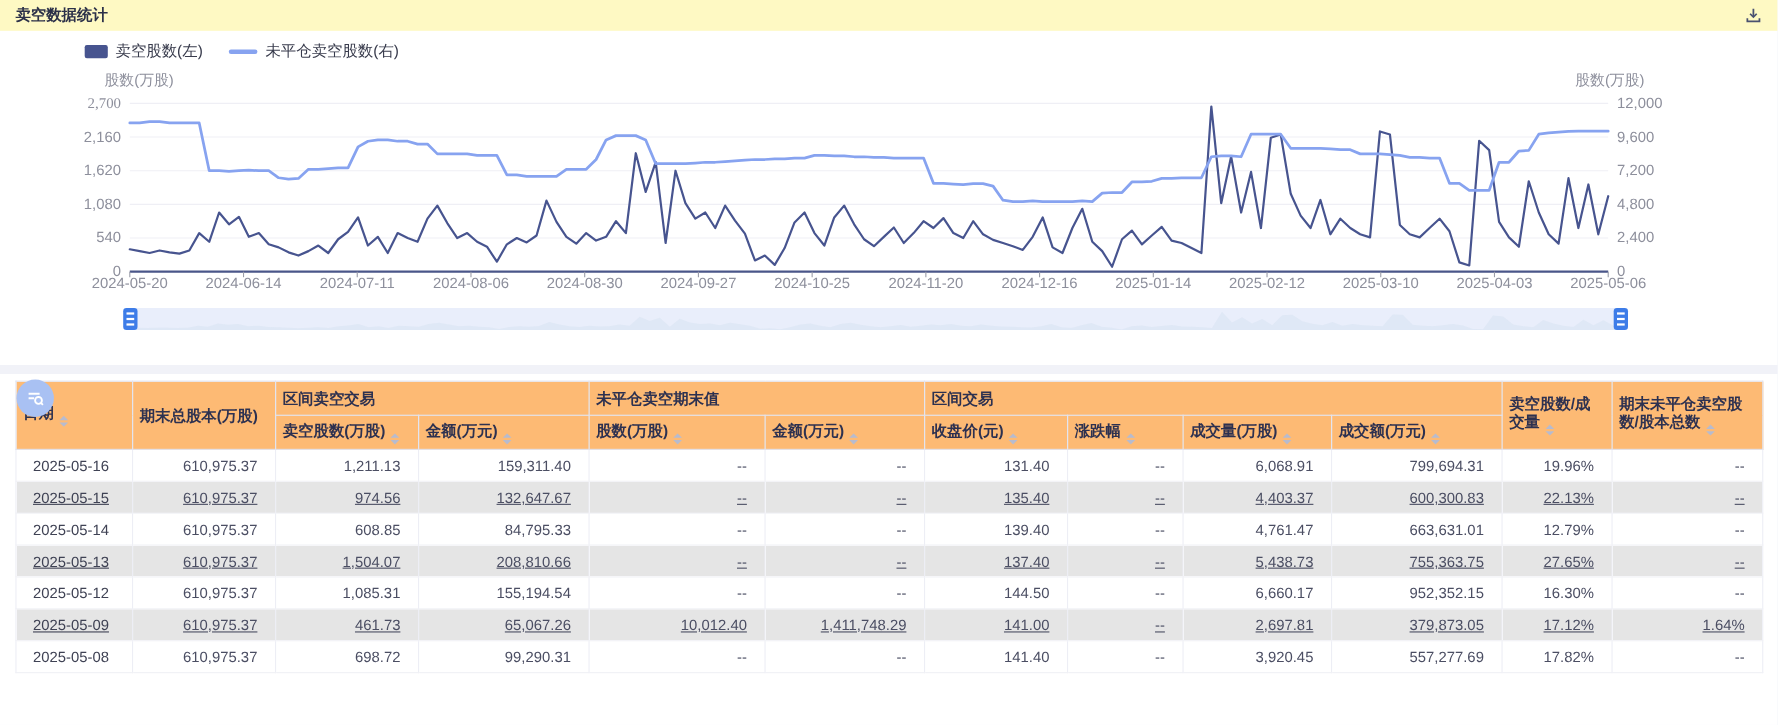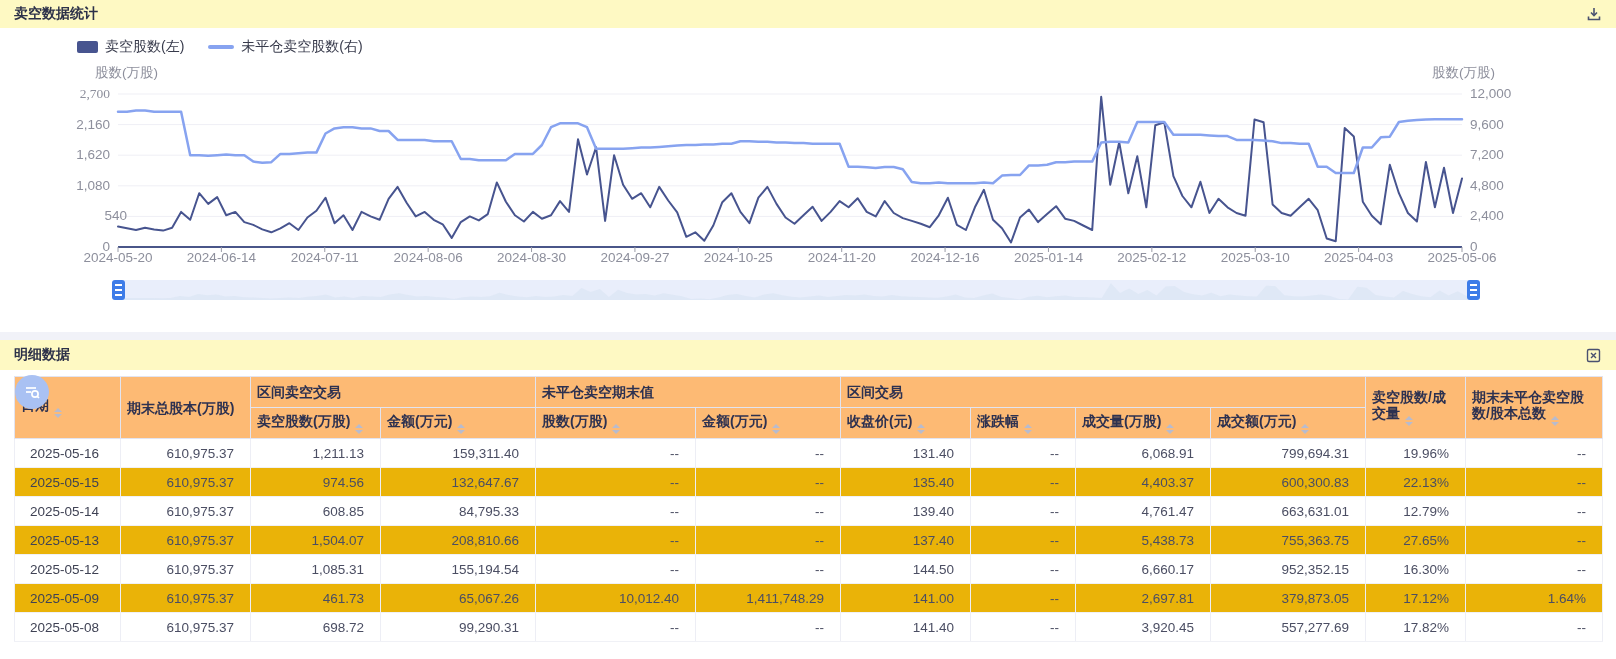--- a/index.html
+++ b/index.html
@@ -65,21 +65,21 @@
   .caret b { display:block; width:0; height:0; border-left:4px solid transparent; border-right:4px solid transparent; }
   .caret b.up   { border-bottom:4px solid #b7bbce; margin-bottom:2px; }
   .caret b.down { border-top:4px solid #b7bbce; }
   tbody td {
     height:29px; font-size:13.5px; color:#4b4e63;
     border-right:1px solid #edeef5; border-bottom:1px solid #f0f1f6;
     padding:0 16px 0 6px; white-space:nowrap; overflow:hidden;
   }
   tbody td.td-num { text-align:right; }
   tbody td.td-date { text-align:left; padding-left:15px; color:#3f4254; }
-  tbody tr.stripe td { background:#eab308; }
+  tbody tr.stripe td { background:#e5e5e5;text-decoration:underline; }
   tbody td:first-child { border-left:1px solid #edeef5; }
 </style>
 </head>
 <body>
 
 <div class="panel panel-chart">
   <div class="bar">
     <span class="bar-title">卖空数据统计</span>
     <span class="icon-btn">
       <svg width="16" height="16" viewBox="0 0 16 16" fill="none" stroke="#4a5170" stroke-width="1.6">
@@ -121,21 +121,21 @@
         <line x1="930.4615384615385" y1="153" x2="930.4615384615385" y2="158" stroke="#9a9ca8" stroke-width="1"></line>
         <line x1="1033.8461538461538" y1="153" x2="1033.8461538461538" y2="158" stroke="#9a9ca8" stroke-width="1"></line>
         <line x1="1137.2307692307693" y1="153" x2="1137.2307692307693" y2="158" stroke="#9a9ca8" stroke-width="1"></line>
         <line x1="1240.6153846153848" y1="153" x2="1240.6153846153848" y2="158" stroke="#9a9ca8" stroke-width="1"></line>
         <line x1="1344" y1="153" x2="1344" y2="158" stroke="#9a9ca8" stroke-width="1"></line>
         <polyline points="0.0,132.6 9.0,134.3 18.0,136.0 27.1,133.7 36.1,135.4 45.1,136.6 54.1,133.7 63.1,117.9 72.2,125.8 81.2,99.2 90.2,109.9 99.2,103.1 108.2,121.3 117.3,117.9 126.3,128.1 135.3,130.9 144.3,135.4 153.3,138.3 162.4,134.3 171.4,129.2 180.4,136.0 189.4,123.5 198.4,116.7 207.5,103.7 216.5,129.2 225.5,121.3 234.5,136.0 243.5,117.9 252.6,122.4 261.6,125.8 270.6,104.8 279.6,92.9 288.6,108.8 297.7,122.4 306.7,117.9 315.7,125.8 324.7,130.3 333.7,143.9 342.8,128.1 351.8,122.4 360.8,126.4 369.8,120.1 378.8,88.4 387.9,107.7 396.9,121.3 405.9,127.5 414.9,117.9 423.9,124.7 433.0,121.3 442.0,107.1 451.0,117.9 460.0,45.3 469.0,80.5 478.1,53.3 487.1,126.9 496.1,61.2 505.1,90.7 514.1,104.8 523.2,99.2 532.2,113.3 541.2,92.9 550.2,106.5 559.2,118.4 568.3,142.8 577.3,138.3 586.3,146.8 595.3,131.5 604.3,108.2 613.4,99.2 622.4,117.9 631.4,129.2 640.4,103.7 649.4,92.9 658.5,109.9 667.5,123.5 676.5,129.8 685.5,121.3 694.6,112.8 703.6,126.9 712.6,117.9 721.6,107.1 730.6,113.3 739.7,104.3 748.7,117.9 757.7,122.4 766.7,107.1 775.7,119.0 784.8,124.1 793.8,126.9 802.8,129.8 811.8,133.2 820.8,121.3 829.9,103.7 838.9,130.9 847.9,136.0 856.9,113.3 865.9,95.8 875.0,125.8 884.0,134.3 893.0,148.5 902.0,123.5 911.0,115.6 920.1,128.1 929.1,120.1 938.1,112.2 947.1,124.7 956.1,126.9 965.2,131.5 974.2,136.0 983.2,2.8 992.2,90.7 1001.2,48.2 1010.3,99.2 1019.3,62.3 1028.3,113.3 1037.3,31.2 1046.3,28.3 1055.4,82.2 1064.4,102.0 1073.4,113.3 1082.4,87.8 1091.4,119.0 1100.5,104.8 1109.5,113.3 1118.5,119.0 1127.5,121.8 1136.5,25.5 1145.6,28.3 1154.6,110.5 1163.6,119.0 1172.6,121.8 1181.6,113.3 1190.7,104.8 1199.7,116.2 1208.7,144.5 1217.7,147.3 1226.7,34.0 1235.8,42.5 1244.8,107.7 1253.8,121.8 1262.8,130.3 1271.8,70.8 1280.9,99.2 1289.9,119.0 1298.9,127.5 1307.9,68.0 1316.9,113.3 1326.0,73.7 1335.0,119.0 1344.0,84.4" fill="none" stroke="#47548f" stroke-width="2" stroke-linejoin="round" stroke-linecap="round"></polyline>
         <polyline points="0.0,17.8 9.0,17.8 18.0,16.6 27.1,16.6 36.1,17.8 45.1,17.8 54.1,17.8 63.1,17.8 72.2,61.2 81.2,61.2 90.2,61.8 99.2,61.2 108.2,60.6 117.3,61.2 126.3,61.2 135.3,67.6 144.3,68.8 153.3,68.2 162.4,59.9 171.4,59.9 180.4,59.3 189.4,58.6 198.4,58.6 207.5,39.5 216.5,34.4 225.5,33.2 234.5,33.2 243.5,34.4 252.6,34.4 261.6,37.0 270.6,37.0 279.6,45.9 288.6,45.9 297.7,45.9 306.7,45.9 315.7,47.2 324.7,47.2 333.7,47.2 342.8,65.0 351.8,65.0 360.8,66.3 369.8,66.3 378.8,66.3 387.9,66.3 396.9,59.9 405.9,59.9 414.9,59.9 423.9,51.0 433.0,33.2 442.0,29.3 451.0,29.3 460.0,29.3 469.0,33.2 478.1,54.8 487.1,54.8 496.1,54.8 505.1,54.8 514.1,54.2 523.2,53.5 532.2,53.5 541.2,52.9 550.2,52.3 559.2,51.6 568.3,51.0 577.3,51.0 586.3,50.4 595.3,50.4 604.3,49.7 613.4,49.7 622.4,47.2 631.4,47.2 640.4,47.8 649.4,47.8 658.5,48.5 667.5,48.5 676.5,49.1 685.5,49.1 694.6,49.7 703.6,49.7 712.6,49.7 721.6,49.7 730.6,72.7 739.7,72.7 748.7,73.3 757.7,73.9 766.7,73.0 775.7,73.0 784.8,75.2 793.8,88.0 802.8,89.3 811.8,89.3 820.8,88.6 829.9,89.3 838.9,89.3 847.9,89.3 856.9,89.3 865.9,88.6 875.0,89.3 884.0,81.6 893.0,81.0 902.0,81.0 911.0,71.4 920.1,71.4 929.1,70.8 938.1,68.2 947.1,68.2 956.1,67.6 965.2,67.6 974.2,67.6 983.2,48.5 992.2,47.8 1001.2,47.8 1010.3,48.5 1019.3,28.0 1028.3,28.0 1037.3,28.0 1046.3,28.0 1055.4,40.8 1064.4,40.8 1073.4,40.8 1082.4,40.8 1091.4,41.4 1100.5,42.1 1109.5,42.1 1118.5,45.9 1127.5,45.9 1136.5,45.9 1145.6,46.5 1154.6,47.2 1163.6,49.1 1172.6,49.1 1181.6,49.7 1190.7,49.7 1199.7,72.7 1208.7,72.7 1217.7,79.0 1226.7,79.0 1235.8,79.0 1244.8,53.5 1253.8,53.5 1262.8,43.3 1271.8,42.7 1280.9,28.0 1289.9,26.8 1298.9,26.1 1307.9,25.5 1316.9,25.3 1326.0,25.3 1335.0,25.3 1344.0,25.3" fill="none" stroke="#87a3f0" stroke-width="2.5" stroke-linejoin="round" stroke-linecap="round"></polyline>
       </svg>
     <div id="yl">
         <div class="ytick l" style="top: 211px;">0</div>
-        <div class="ytick l" style="top: 180.4px; margin-left: 17px;">540</div>
+        <div class="ytick l" style="top: 180.4px;">540</div>
         <div class="ytick l" style="top: 149.8px;">1,080</div>
         <div class="ytick l" style="top: 119.2px;">1,620</div>
         <div class="ytick l" style="top: 88.6px;">2,160</div>
         <div class="ytick l" style="top: 58px; font-family: Liberation Serif, serif;">2,700</div>
       </div>
     <div id="yr">
         <div class="ytick r" style="top: 211px;">0</div>
         <div class="ytick r" style="top: 180.4px;">2,400</div>
         <div class="ytick r" style="top: 149.8px;">4,800</div>
         <div class="ytick r" style="top: 119.2px;">7,200</div>
@@ -172,29 +172,20 @@
           <i></i>
           <i></i>
         </span>
     </div>
   </div>
 </div>
 
 <div class="gap"></div>
 
 <div class="panel panel-table">
-  <div class="bar">
-    <span class="bar-title">明细数据</span>
-    <span class="icon-btn">
-      <svg width="17" height="17" viewBox="0 0 17 17" fill="none" stroke="#4a5170" stroke-width="1.4">
-        <rect x="2.5" y="2.5" width="12" height="12" rx="1.5"></rect>
-        <path d="M6 6l5 5M11 6l-5 5"></path>
-      </svg>
-    </span>
-  </div>
   <div class="table-wrap">
     <span class="corner-badge">
       <svg width="18" height="18" viewBox="0 0 18 18" fill="none" stroke="#ffffff" stroke-width="1.7">
         <path d="M3 5h10"></path>
           <path d="M3 9h5"></path>
         <circle cx="12" cy="11" r="3.1"></circle>
           <path d="M14.3 13.3L16 15"></path>
       </svg>
     </span>
     <table id="dtable">

